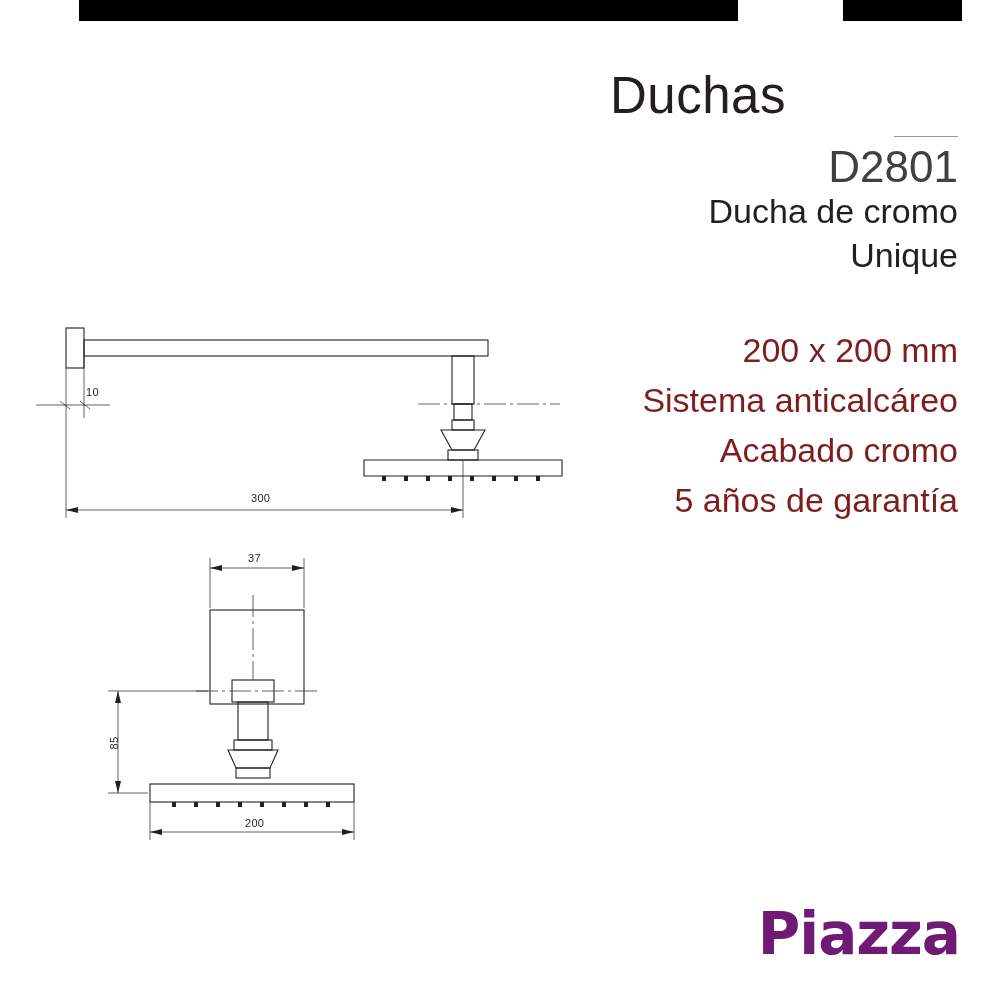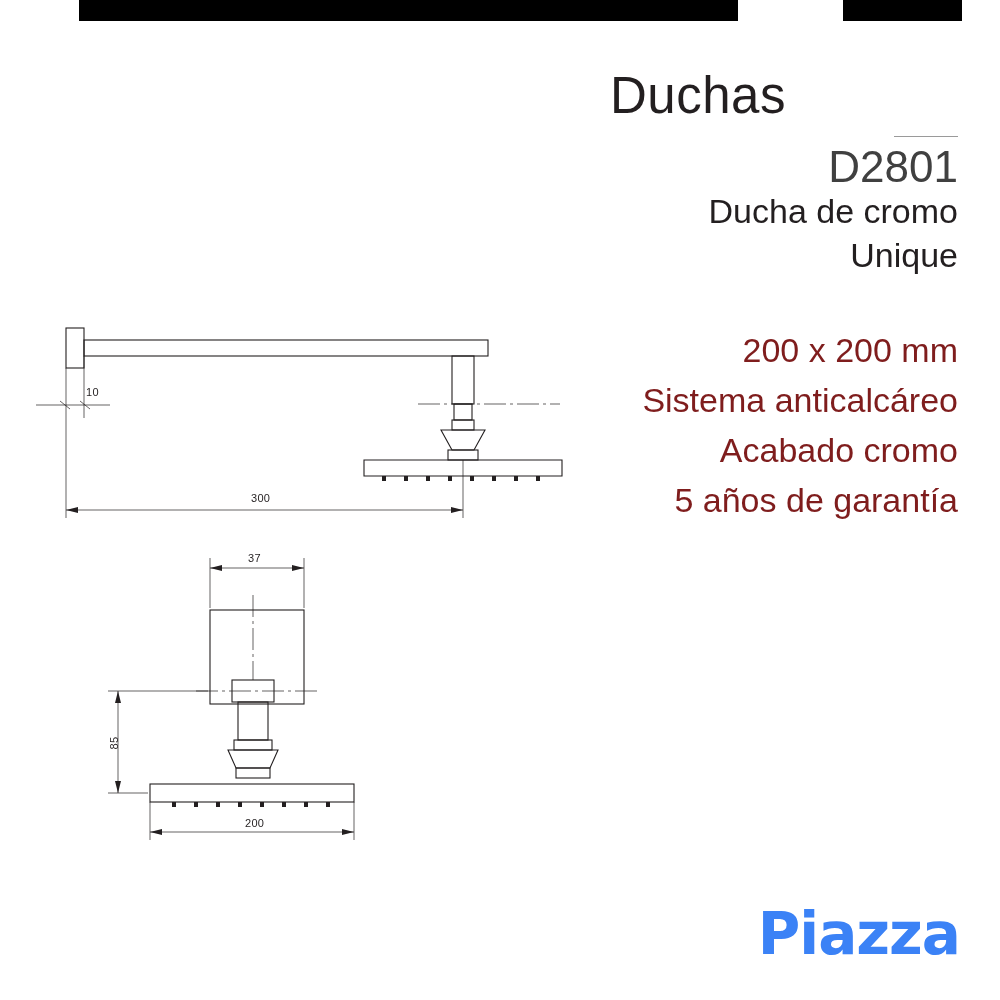--- a/index.html
+++ b/index.html
@@ -101,21 +101,21 @@
   }
 
   
   .logo {
     position: absolute;
     right: 40px;
     bottom: 32px;
     font-size: 58px;
     font-weight: 700;
     letter-spacing: -1px;
-    color: #3b82f6;
+    color: #701a75;
     font-family: "DejaVu Sans", sans-serif;
   }
 </style>
 </head>
 <body>
 
 <div class="page">
 
   <div class="topbar-left"></div>
   <div class="topbar-right"></div>

